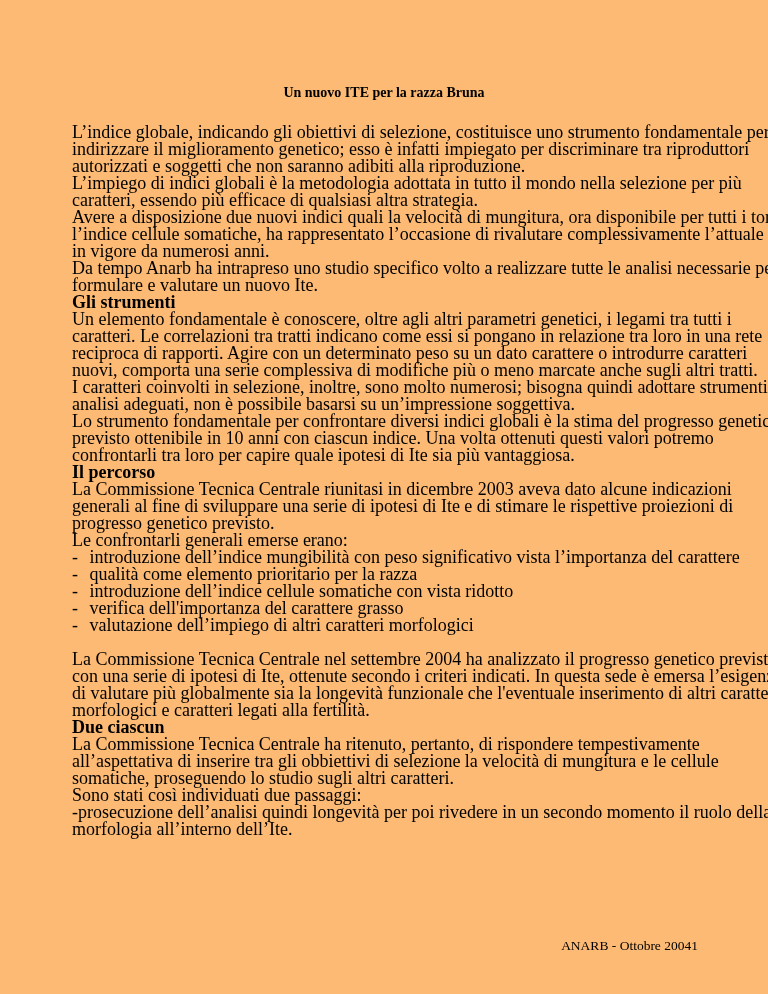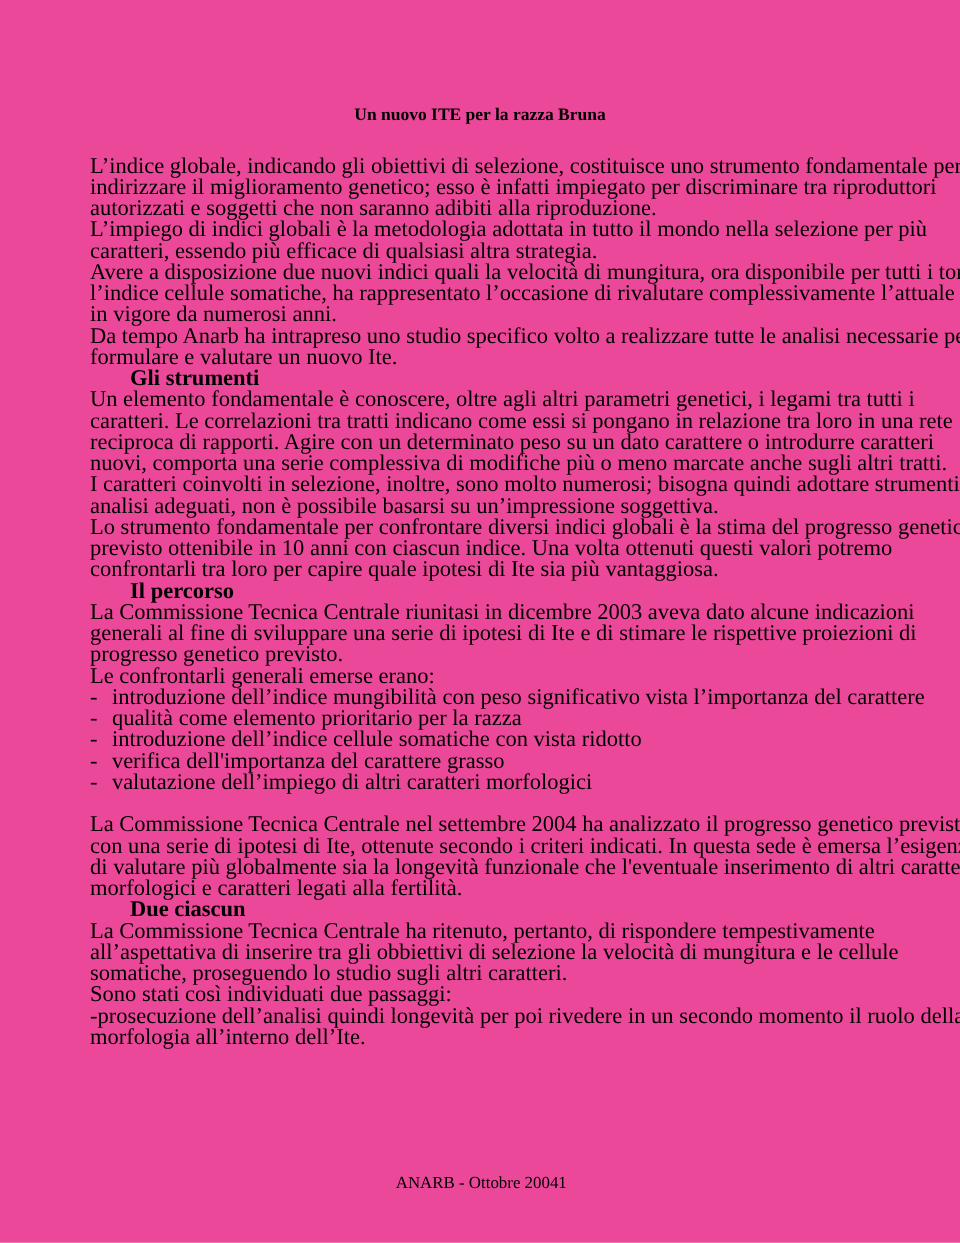--- a/index.html
+++ b/index.html
@@ -3,21 +3,21 @@
 <meta charset="utf-8">
 <style>
   html, body { margin: 0; padding: 0; }
   body {
     width: 768px; height: 994px;
     background: #ffffff;
   }
   .page {
     position: relative;
     width: 768px; height: 994px;
-    background: #ec4899;
+    background: #fdba74;
     color: #000000;
     font-family: "Liberation Serif", serif;
     overflow: hidden;
   }
   .title {
     position: absolute;
     top: 84px; left: 0; width: 100%;
     text-align: center;
     font-weight: bold;
     font-size: 14px;
@@ -25,29 +25,29 @@
     white-space: pre;
   }
   .content {
     position: absolute;
     left: 72px; top: 124px;
     width: 660px;
     font-size: 18px;
     line-height: 17px;
   }
   .para { white-space: pre; }
-  .heading { font-weight: bold; white-space: pre; margin-left: 32px; }
+  .heading { font-weight: bold; white-space: pre; }
   .list-item { white-space: pre; }
   .list-item .marker { display: inline-block; width: 17.5px; }
   .blank-line { height: 17px; }
   .footer {
     position: absolute;
     left: 72px; right: 70px; top: 937px;
     display: flex;
-    justify-content: center;
+    justify-content: flex-end;
     font-size: 13.5px;
     line-height: 17px;
   }
 </style>
 </head>
 <body>
 
 <div class="page">
 
   <div class="title">Un nuovo ITE per la razza Bruna</div>

